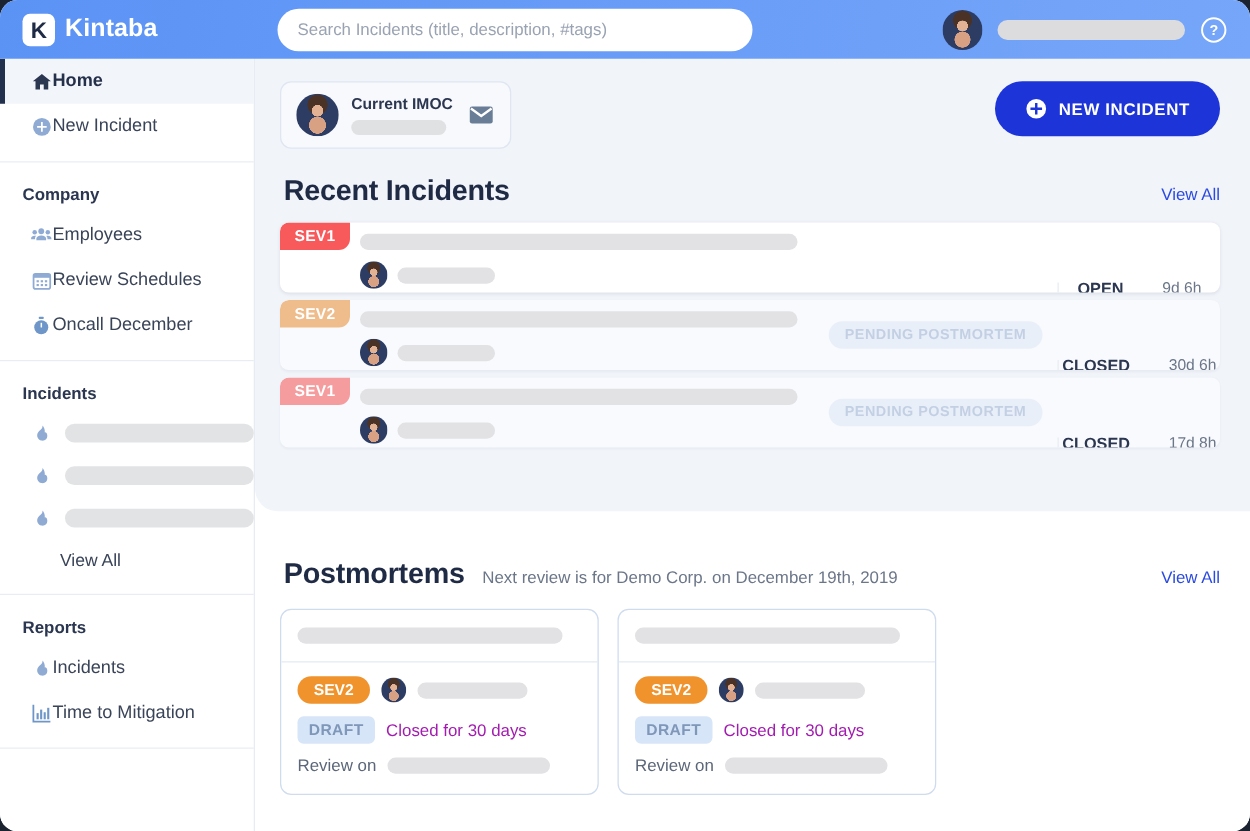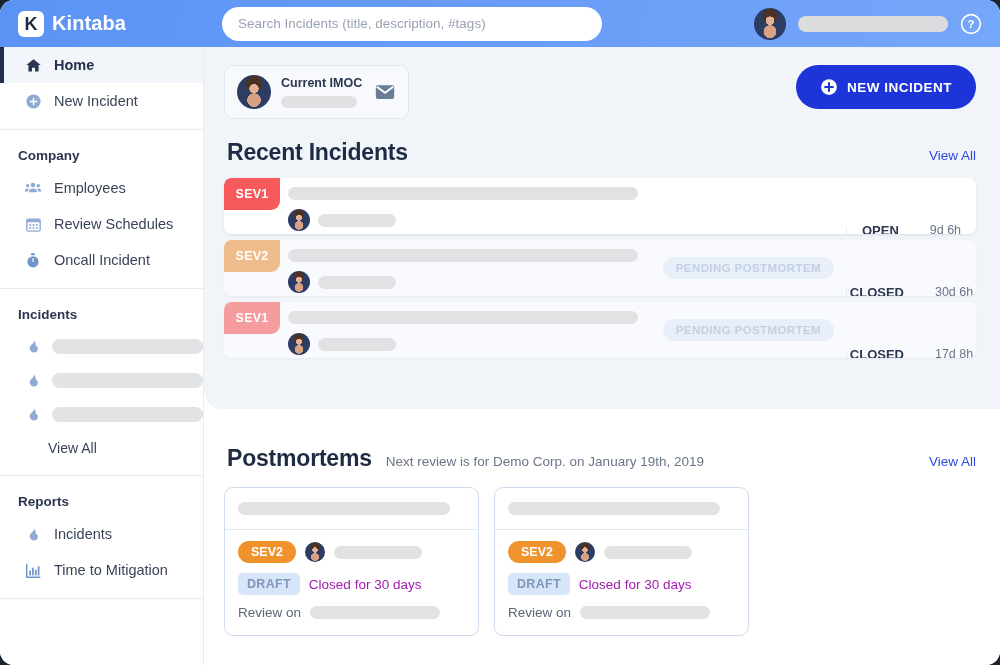--- a/index.html
+++ b/index.html
@@ -60,21 +60,21 @@
 
   
   .sidebar {
     position: absolute; top: 47px; left: 0;
     width: 204px; height: 618px;
     background: #ffffff;
     border-right: 1px solid #e8ecf2;
     z-index: 20;
   }
   .nav-item {
-    display: flex; align-items: center; gap: 12px;
+    display: flex; align-items: center; 
     height: 36px; padding-left: 24px;
     font-size: 14.5px; color: #3a4458;
     cursor: pointer;
   }
   .nav-item.active {
     background: #f2f5fa; font-weight: bold; color: #25304a;
     border-left: 4px solid #22304d; padding-left: 20px;
   }
   .nav-ico { width: 18px; height: 18px; display: flex; align-items: center; justify-content: center; flex: none; }
   .nav-group {
@@ -124,21 +124,21 @@
   
   .inc-row {
     position: relative; display: flex; align-items: stretch;
     height: 56px; margin-bottom: 6px;
     border-radius: 7px; overflow: hidden;
   }
   .inc-row.open { background: #ffffff; box-shadow: 0 1px 3px rgba(30,50,90,.10); }
   .inc-row.closed { background: #f8fafd; box-shadow: 0 1px 2px rgba(30,50,90,.05); }
   .sev-badge {
     position: absolute; top: 0; left: 0;
-    width: 56px; height: 32px;
+    width: 56px; height: 22px;
     display: flex; align-items: center; justify-content: center;
     color: #ffffff; font-size: 12.5px; font-weight: bold;
     border-top-left-radius: 7px; border-bottom-right-radius: 9px;
     letter-spacing: .2px;
   }
   .inc-body { flex: 1; position: relative; padding: 9px 0 0 64px; }
   .inc-title-skel { width: 350px; height: 13px; background: #e2e2e4; border-radius: 7px; }
   .inc-user { display: flex; align-items: center; gap: 8px; margin-top: 9px; }
   .inc-user-skel { width: 78px; height: 13px; background: #e2e2e4; border-radius: 7px; }
   .pending-chip {
@@ -260,21 +260,21 @@
     </div>
 
     <div class="nav-item">
       <span class="nav-ico">
         <svg width="16" height="17" viewBox="0 0 24 24" fill="#6e96c9">
           <rect x="9" y="1.2" width="6" height="2.8" rx="1"></rect>
           <circle cx="12" cy="14" r="8.4"></circle>
           <rect x="11.2" y="8.6" width="1.8" height="5.6" fill="#ffffff"></rect>
         </svg>
       </span>
-      <span>Oncall Incident</span>
+      <span>Oncall December</span>
     </div>
 
     <div class="divider"></div>
 
     <div class="nav-group">Incidents</div>
 
     <div class="skel-row">
       <span class="nav-ico">
         <svg width="14" height="17" viewBox="0 0 24 24" fill="#8fabd4">
           <path d="M13.6 1.5c.9 5-4.3 6.3-6.4 10.2-2 3.7-.1 9.3 4.9 10.5 4.7 1.1 8.5-2.4 8.2-6.9-.2-3.3-2.6-5-3.5-4.1.6-3.9-1.1-7.6-3.2-9.7z"></path>
@@ -408,21 +408,21 @@
         <div class="inc-status">
           <span class="status-label">CLOSED</span>
           <span class="status-time">17d 8h</span>
         </div>
       </div>
     </div>
 
     <div class="panel-bottom">
       <div class="sec-head" style="margin-top:0">
         <div class="sec-title">Postmortems</div>
-        <div class="sec-sub">Next review is for Demo Corp. on January 19th, 2019</div>
+        <div class="sec-sub">Next review is for Demo Corp. on December 19th, 2019</div>
         <div class="viewall">View All</div>
       </div>
 
       <div class="pm-grid">
 
         <div class="pm-card">
           <div class="pm-card-head">
             <div class="pm-title-skel"></div>
           </div>
           <div class="pm-card-body">

